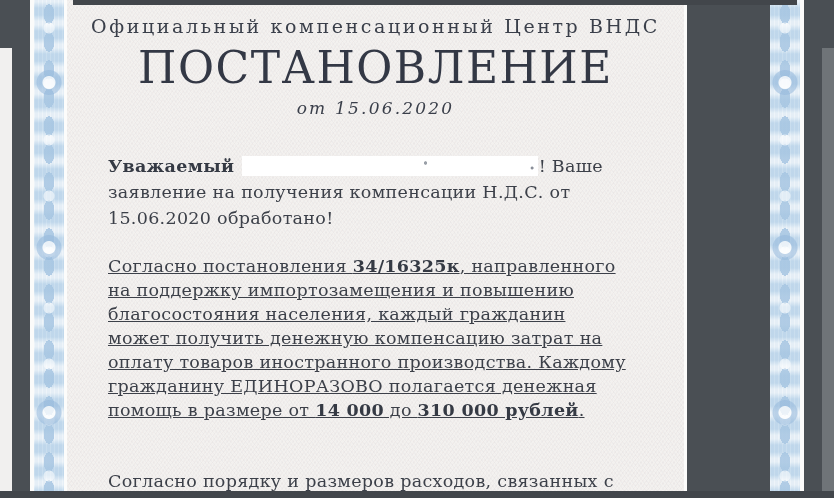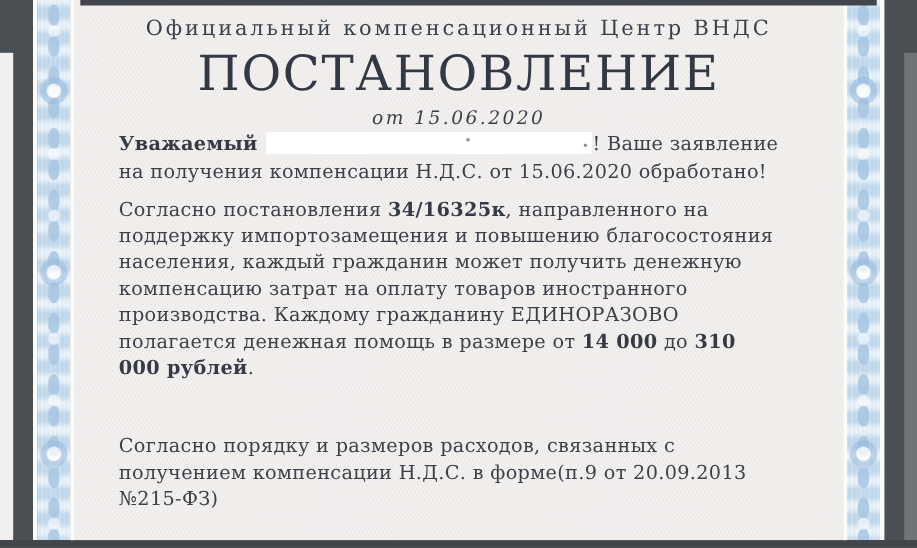--- a/index.html
+++ b/index.html
@@ -25,41 +25,41 @@
       radial-gradient(circle 11px at 50% 50%, rgba(255,255,255,0.55) 0 5px, rgba(255,255,255,0) 6px),
       radial-gradient(ellipse 9px 16px at 50% 50%, rgba(167,198,226,0.85) 0 60%, rgba(167,198,226,0) 61%),
       repeating-linear-gradient(180deg, rgba(255,255,255,0.5) 0 2px, rgba(178,208,233,0.45) 8px 15px, rgba(255,255,255,0.5) 21px 23px),
       repeating-linear-gradient(90deg, rgba(255,255,255,0.35) 0 1px, rgba(0,0,0,0) 1px 4px);
     background-size:30px 165px, 30px 56px, 30px 28px, 30px 46px, 8px 8px;
   }
   .blue-strip.left{left:34px;}
   .blue-strip.right{left:770px;}
   
   .doc{
-    position:absolute;left:64px;top:0;width:706px;bottom:7px;
+    position:absolute;left:64px;top:0;width:623px;bottom:7px;
     box-sizing:border-box;
     border-left:3px solid #fcfcfb;border-right:3px solid #fcfcfb;
     background-color:#f3f1ef;
     background-image:
       repeating-linear-gradient(125deg, rgba(208,188,188,0.10) 0 1px, rgba(0,0,0,0) 1px 3px),
       repeating-linear-gradient(55deg, rgba(178,184,200,0.08) 0 1px, rgba(0,0,0,0) 1px 3px);
     color:#3c4049;
   }
   .doc-header{text-align:center;}
   .org-line{margin-top:15px;font-size:19px;letter-spacing:2.6px;color:#3a3f4a;}
   .title-line{margin-top:5px;font-size:44px;letter-spacing:1.5px;color:#333845;}
   .date-line{margin-top:5px;font-size:17px;letter-spacing:2.2px;color:#3a3f4a;font-style:italic;}
   .doc-text{padding:0 58px 0 41px;}
   .para{
     margin:0;font-size:17.5px;line-height:24px;letter-spacing:0.3px;
     color:#3c4049;text-align:left;
   }
   .para .b{font-weight:bold;color:#353a44;}
-  .p-greeting{line-height:26px;}
-  .p-decree{margin-top:9px;}
+  .p-greeting{margin-top:35px;line-height:26px;}
+  .p-decree{margin-top:23px;text-decoration:underline;}
   .p-legal{margin-top:47px;}
   .redaction-box{
     display:inline-block;width:296px;height:20px;vertical-align:-4px;margin:0 1px;
     background-color:#ffffff;
     background-image:
       radial-gradient(circle 2px at 62% 35%, #9aa0a8 0 1.4px, rgba(0,0,0,0) 2px),
       radial-gradient(circle 2px at 98% 60%, #8a8f99 0 1.2px, rgba(0,0,0,0) 1.8px);
   }
 </style>
 </head>

